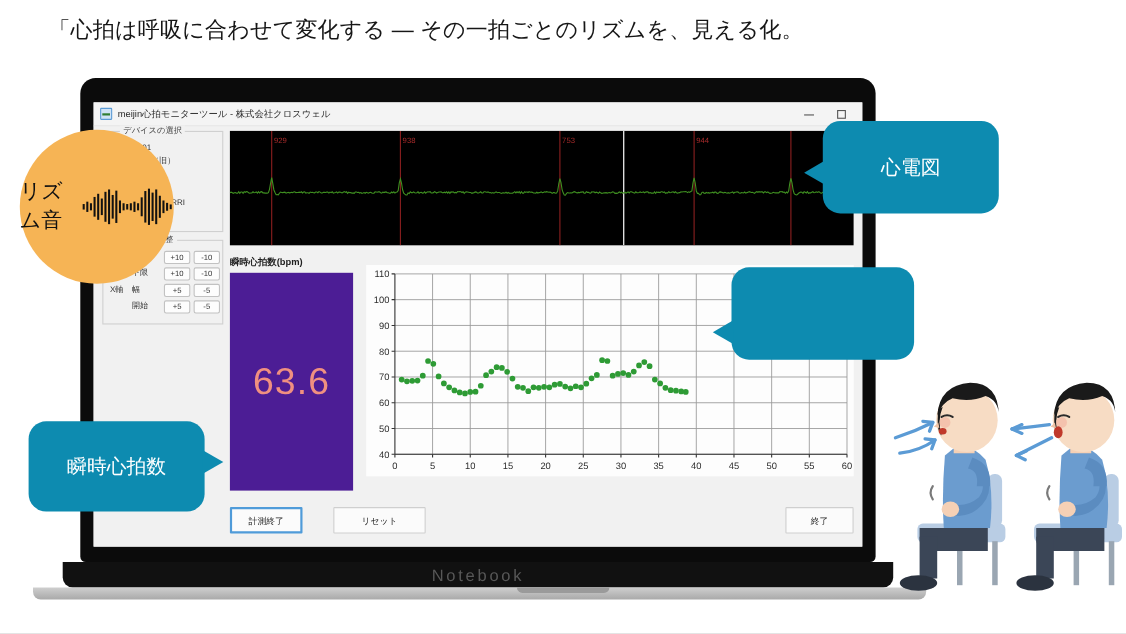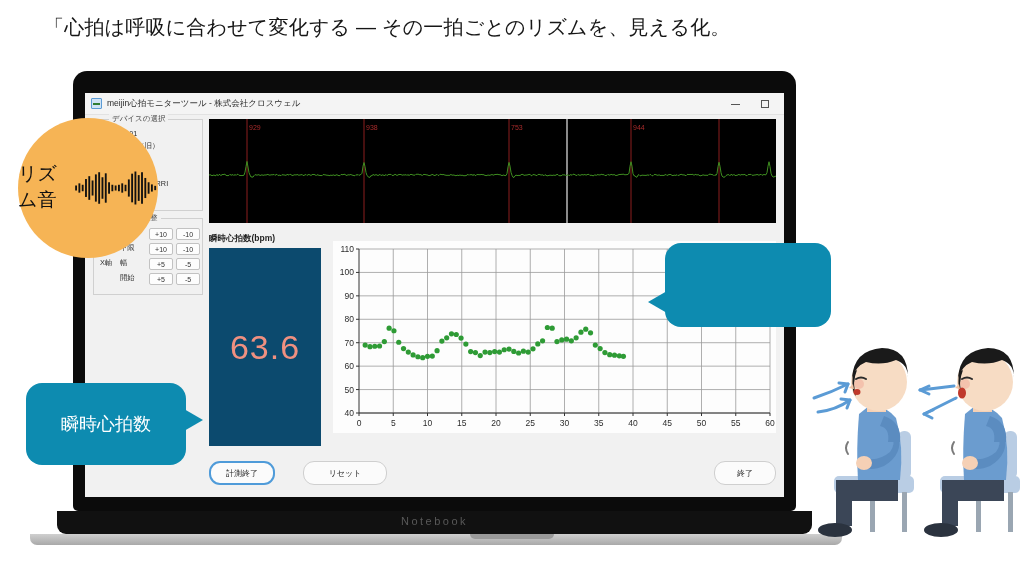--- a/index.html
+++ b/index.html
@@ -32,21 +32,21 @@
     width: 699px; height: 404px;
     background: #f1f1f1; overflow: hidden;
   }
   .laptop-base {
     position: absolute; left: 57px; top: 511px;
     width: 755px; height: 23px;
     background: #111; border-radius: 0 0 9px 9px;
   }
   .laptop-brand {
     position: absolute; left: 0; right: 0; top: 4px;
-    text-align: center; color: #585858; font-size: 11px; letter-spacing: 2.5px;
+    text-align: center; color: #585858; font-size: 15px; letter-spacing: 2.5px;
   }
   .laptop-foot {
     position: absolute; left: 30px; top: 534px;
     width: 812px; height: 11px;
     background: linear-gradient(#cfcfcf, #a9a9a9);
     border-radius: 0 0 7px 7px;
   }
   .laptop-notch {
     position: absolute; left: 50%; margin-left: -42px; top: 534px;
     width: 84px; height: 5px; background: #9a9a9a; border-radius: 0 0 5px 5px;
@@ -109,34 +109,34 @@
   }
 
   
   .ecg-wrap { position: absolute; left: 124px; top: 4px; right: 8px; height: 104px; }
   .ecg { width: 100%; height: 100%; background: #000; display: block; }
 
   
   .bpm-block { position: absolute; left: 124px; top: 118px; width: 112px; }
   .bpm-label { font-size: 8.5px; color: #1f1f1f; font-weight: bold; margin-bottom: 3px; }
   .bpm-screen {
-    width: 112px; height: 198px; background: #0c4a6e;
+    width: 112px; height: 198px; background: #4c1d95;
     display: flex; align-items: center; justify-content: center;
   }
   .bpm-value { color: #f09080; font-size: 34px; letter-spacing: 1px; }
 
   
   .chart-block { position: absolute; left: 248px; top: 126px; right: 8px; height: 192px; }
   .chart-svg { width: 100%; height: 100%; display: block; background: #fdfdfd; }
 
   
   .btn-bar { position: absolute; left: 124px; right: 8px; bottom: 10px; height: 26px; }
   .btn {
     position: absolute; height: 24px; border: 1px solid #cfcfcf; background: #fbfbfb;
-    border-radius: 11px; font-size: 8px; color: #252525;
+    border-radius: 1px; font-size: 8px; color: #252525;
     display: flex; align-items: center; justify-content: center;
   }
   .btn.focus { border: 2px solid #4f9bd9; }
 
   
   .callout {
     position: absolute; background: #0d8bb0; color: #fff;
     border-radius: 16px; display: flex; align-items: center; justify-content: center;
     text-align: center; line-height: 1.25; font-size: 18px; padding: 6px 12px;
   }
@@ -415,20 +415,24 @@
 
     </div>
   </div>
 
   <div class="laptop-base">
     <div class="laptop-brand">Notebook</div>
   </div>
   <div class="laptop-foot"></div>
   <div class="laptop-notch"></div>
 
+  <div class="callout callout-ecg">
+    <span class="tail"></span>
+    <span>心電図</span>
+  </div>
 
   <div class="callout callout-graph">
     <span class="tail"></span>
   </div>
 
   <div class="callout callout-bpm">
     <span class="tail"></span>
     <span>瞬時心拍数</span>
   </div>
 

